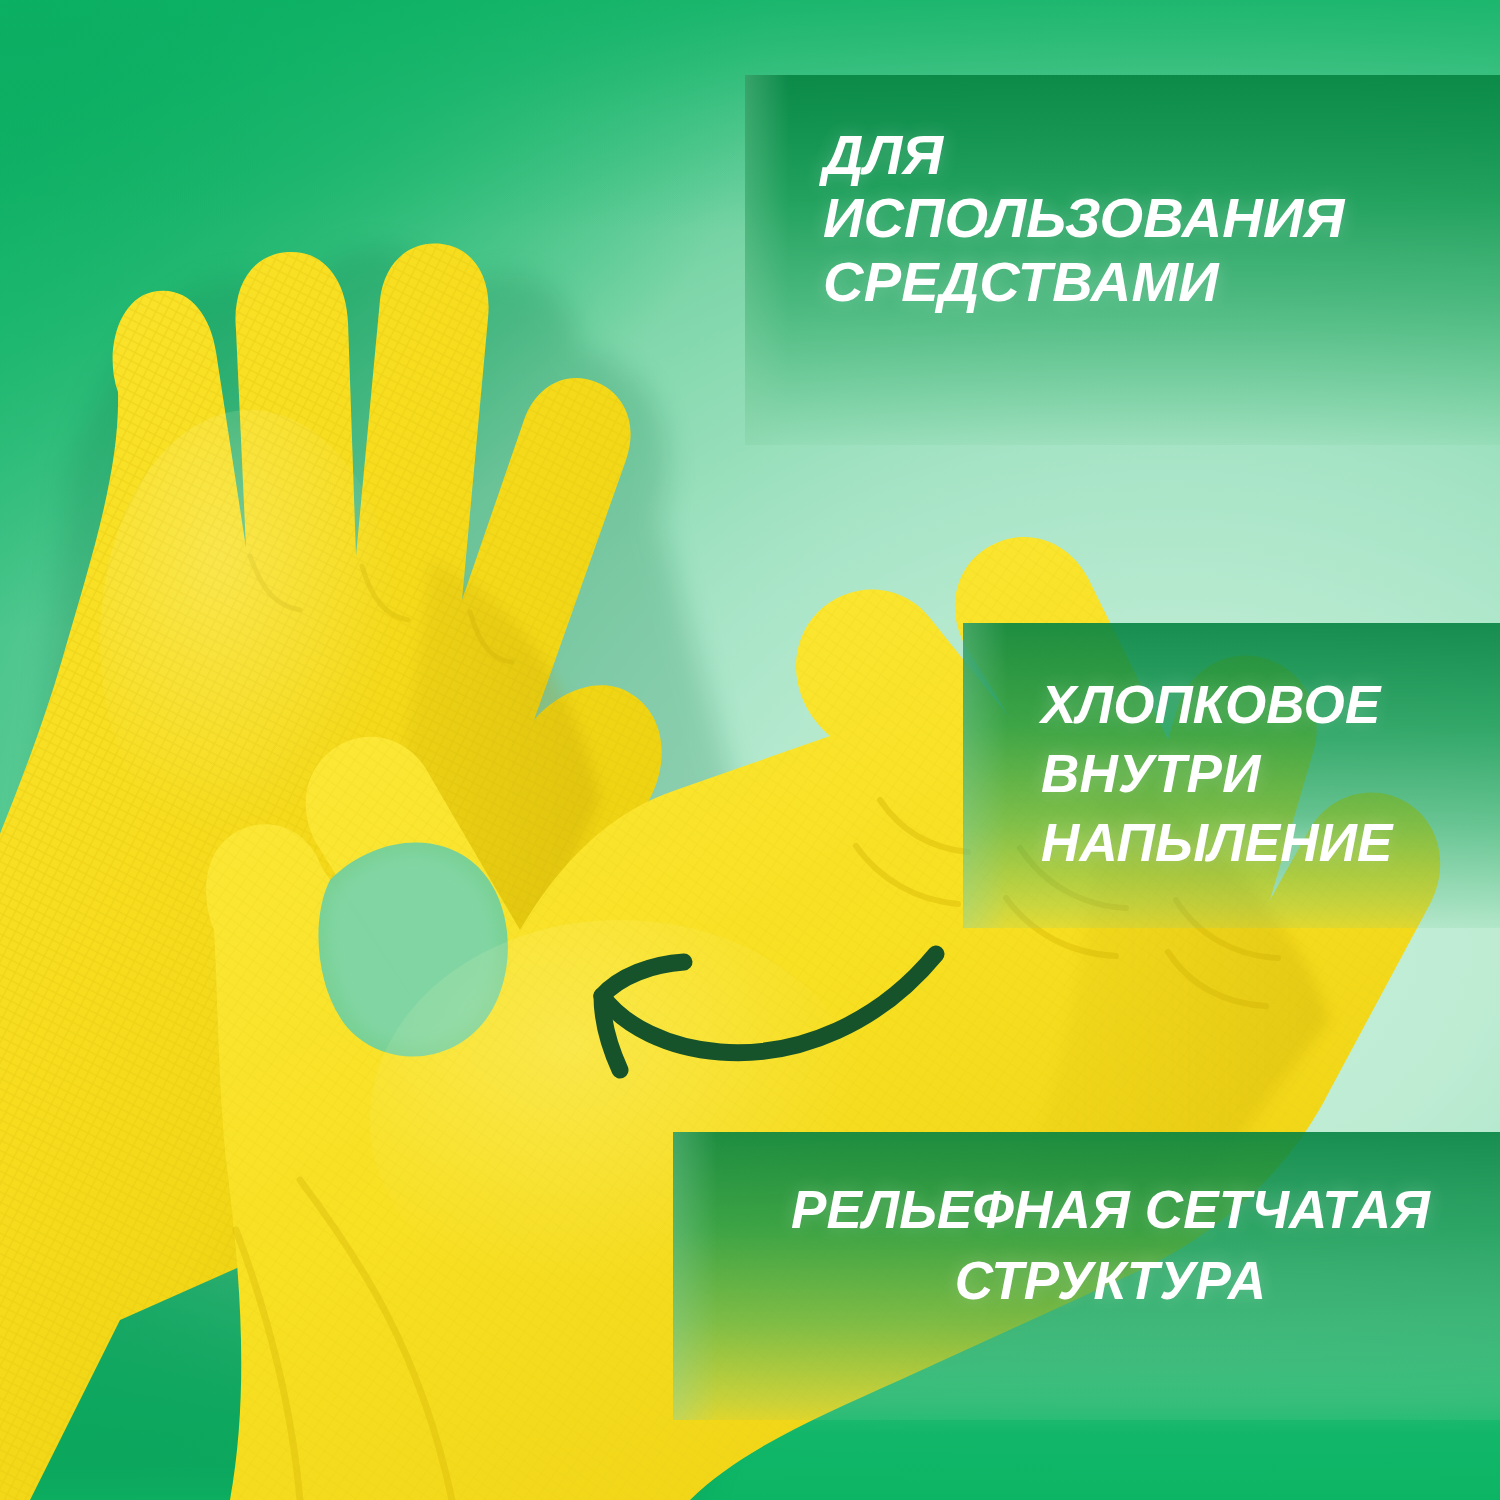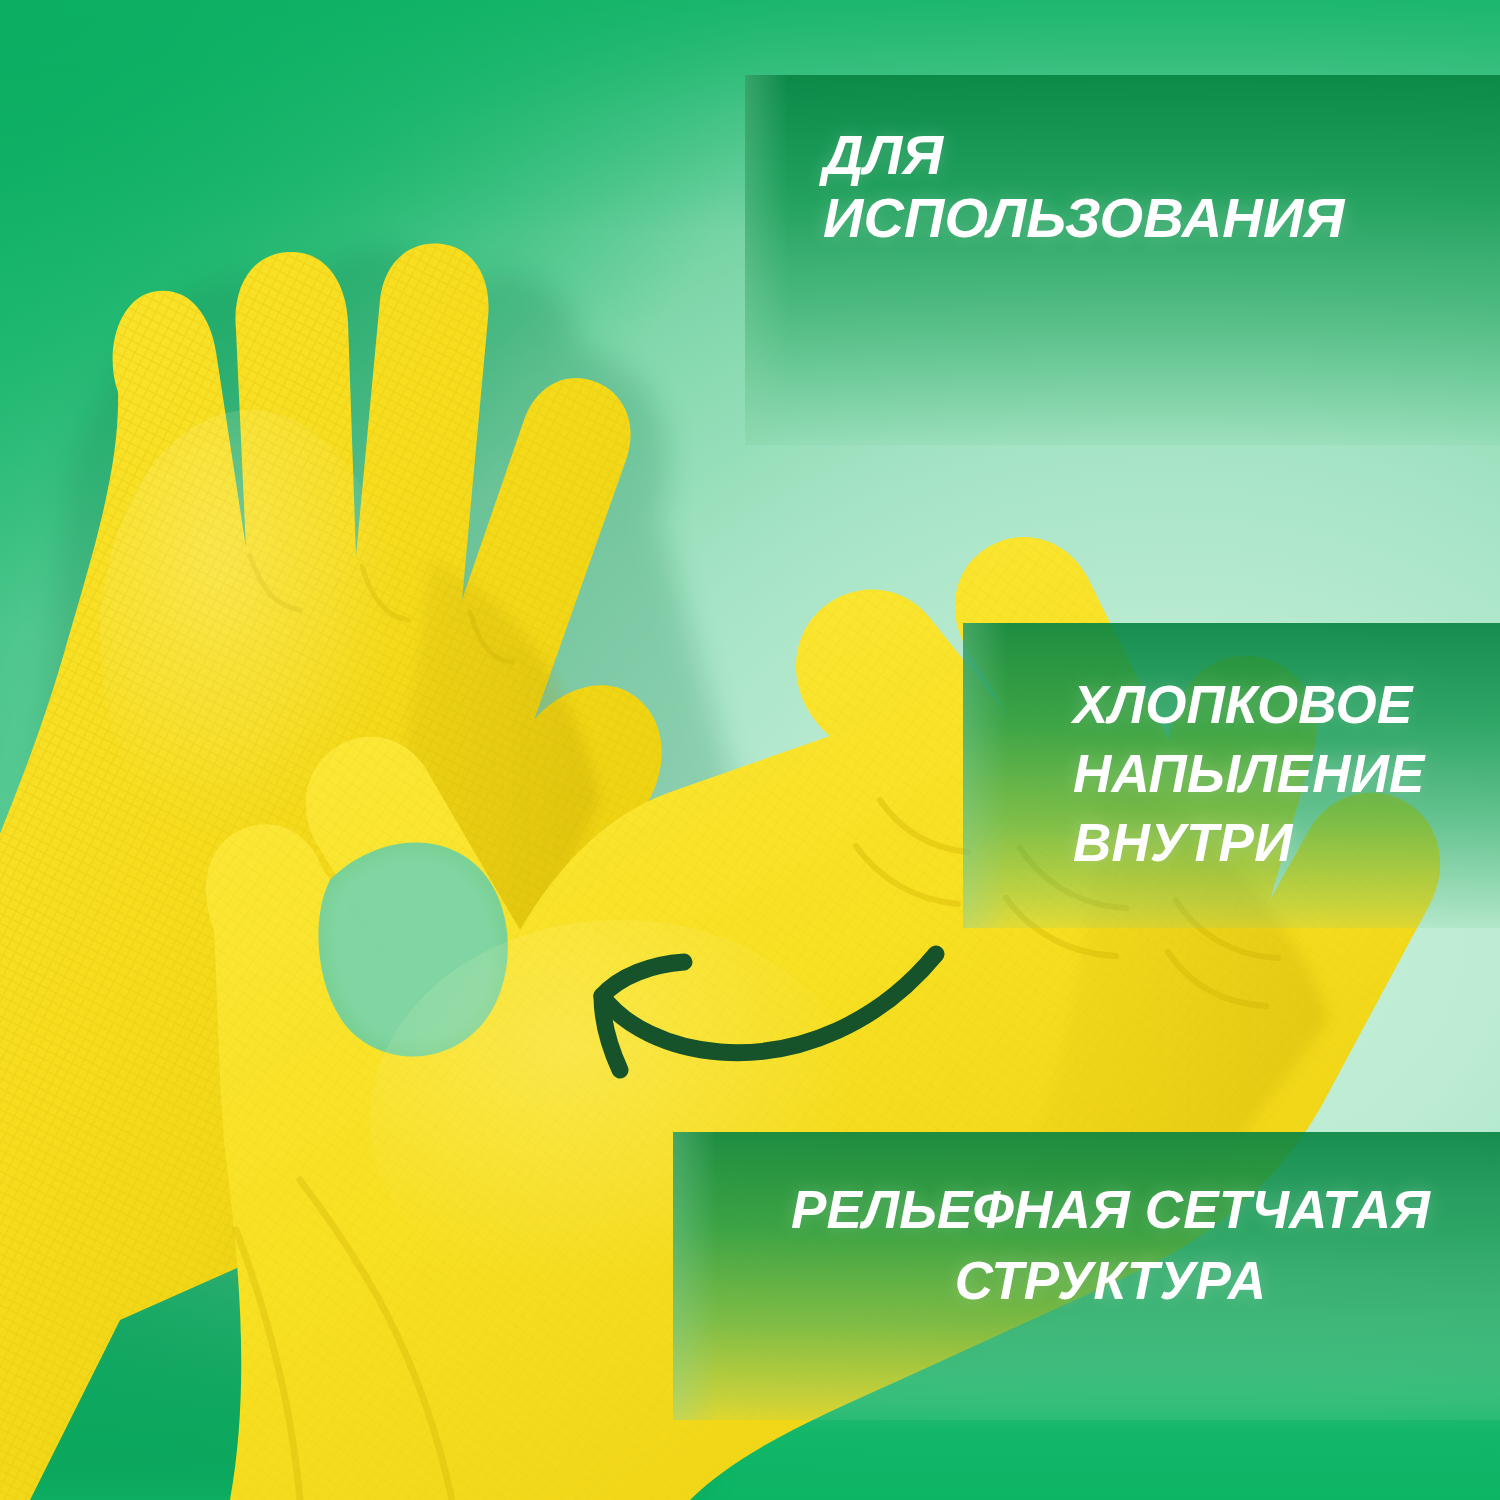--- a/index.html
+++ b/index.html
@@ -57,21 +57,21 @@
   }
   .panel .txt{
     position:relative;
     line-height:1.13;
     text-shadow:0 0 18px rgba(255,255,255,.22);
   }
 
   #panel-detergent{left:745px;top:75px;width:755px;height:370px;}
   #panel-detergent .txt{padding:48px 22px 0 78px;font-size:56px;}
 
-  #panel-cotton{left:963px;top:623px;width:537px;height:305px;padding-left:32px;}
+  #panel-cotton{left:963px;top:623px;width:537px;height:305px;}
   #panel-cotton .txt{padding:48px 22px 0 78px;font-size:53px;line-height:1.30;}
 
   #panel-texture{left:673px;top:1132px;width:827px;height:288px;}
   #panel-texture .txt{padding:42px 22px 0 70px;font-size:53px;line-height:1.34;text-align:center;}
 
   
   .arrow{position:absolute;left:540px;top:890px;width:440px;height:200px;}
   .arrow svg{display:block;width:440px;height:200px;}
 </style>
 </head>
@@ -276,29 +276,30 @@
 
         <path d="M62,106 C62,132 70,158 80,180"></path>
       </g>
     </svg>
   </div>
 
   <div class="panel" id="panel-detergent">
     <div class="sheet"></div>
     <div class="txt">
       <div>ДЛЯ ИСПОЛЬЗОВАНИЯ</div>
+      <div>СРЕДСТВАМИ</div>
     </div>
   </div>
 
   <div class="panel" id="panel-cotton">
     <div class="sheet"></div>
     <div class="txt">
       <div>ХЛОПКОВОЕ</div>
+      <div>ВНУТРИ</div>
       <div>НАПЫЛЕНИЕ</div>
-      <div>ВНУТРИ</div>
     </div>
   </div>
 
   <div class="panel" id="panel-texture">
     <div class="sheet"></div>
     <div class="txt">
       <div>РЕЛЬЕФНАЯ СЕТЧАТАЯ</div>
       <div>СТРУКТУРА</div>
     </div>
   </div>

